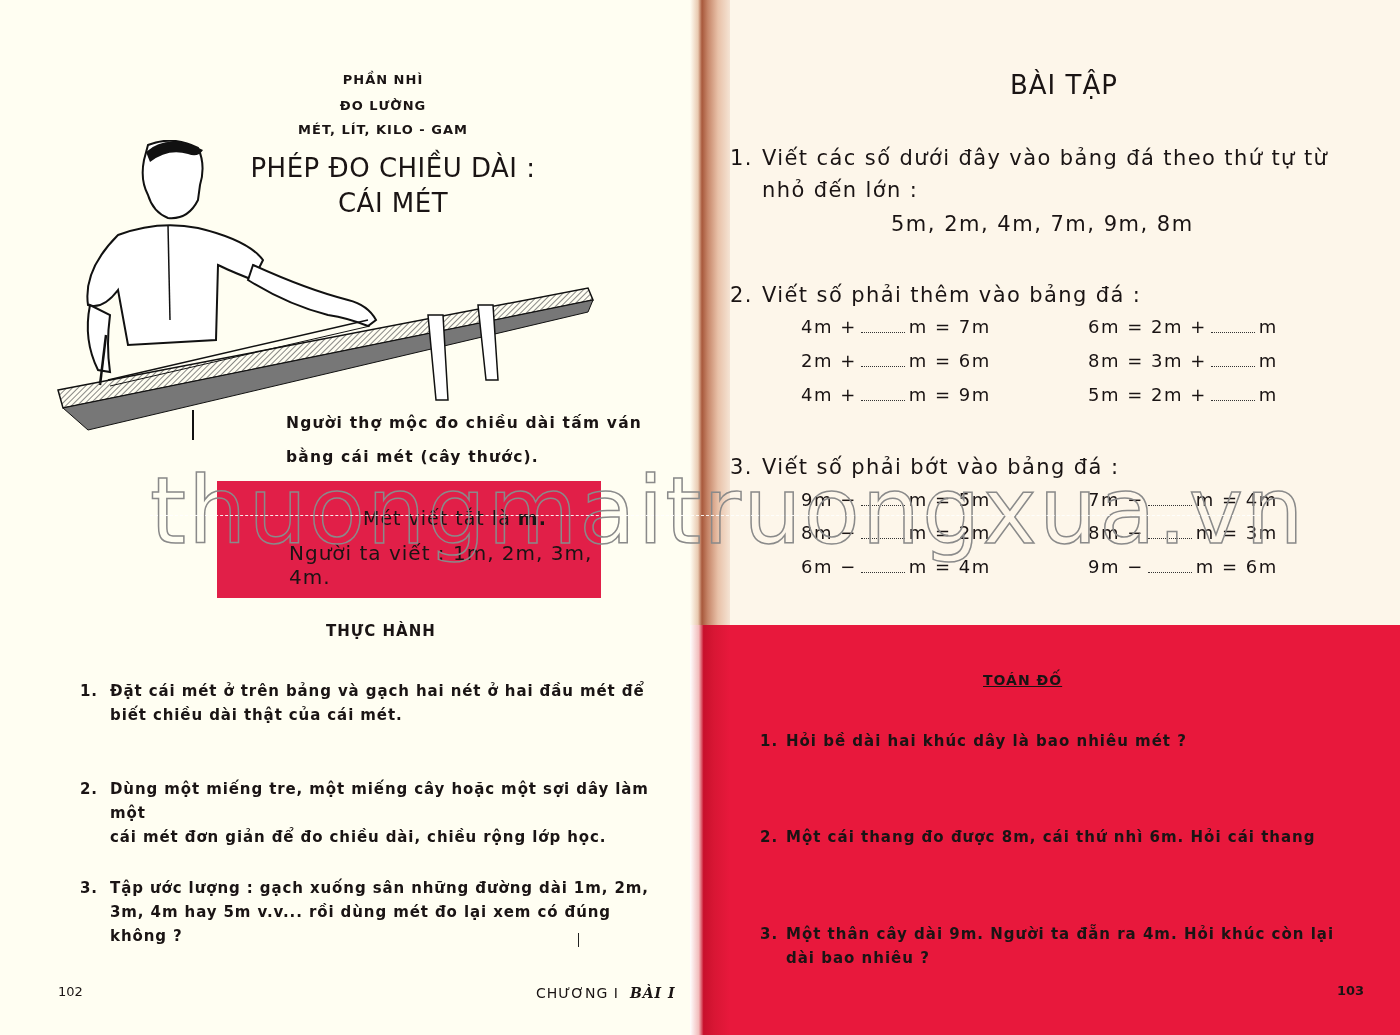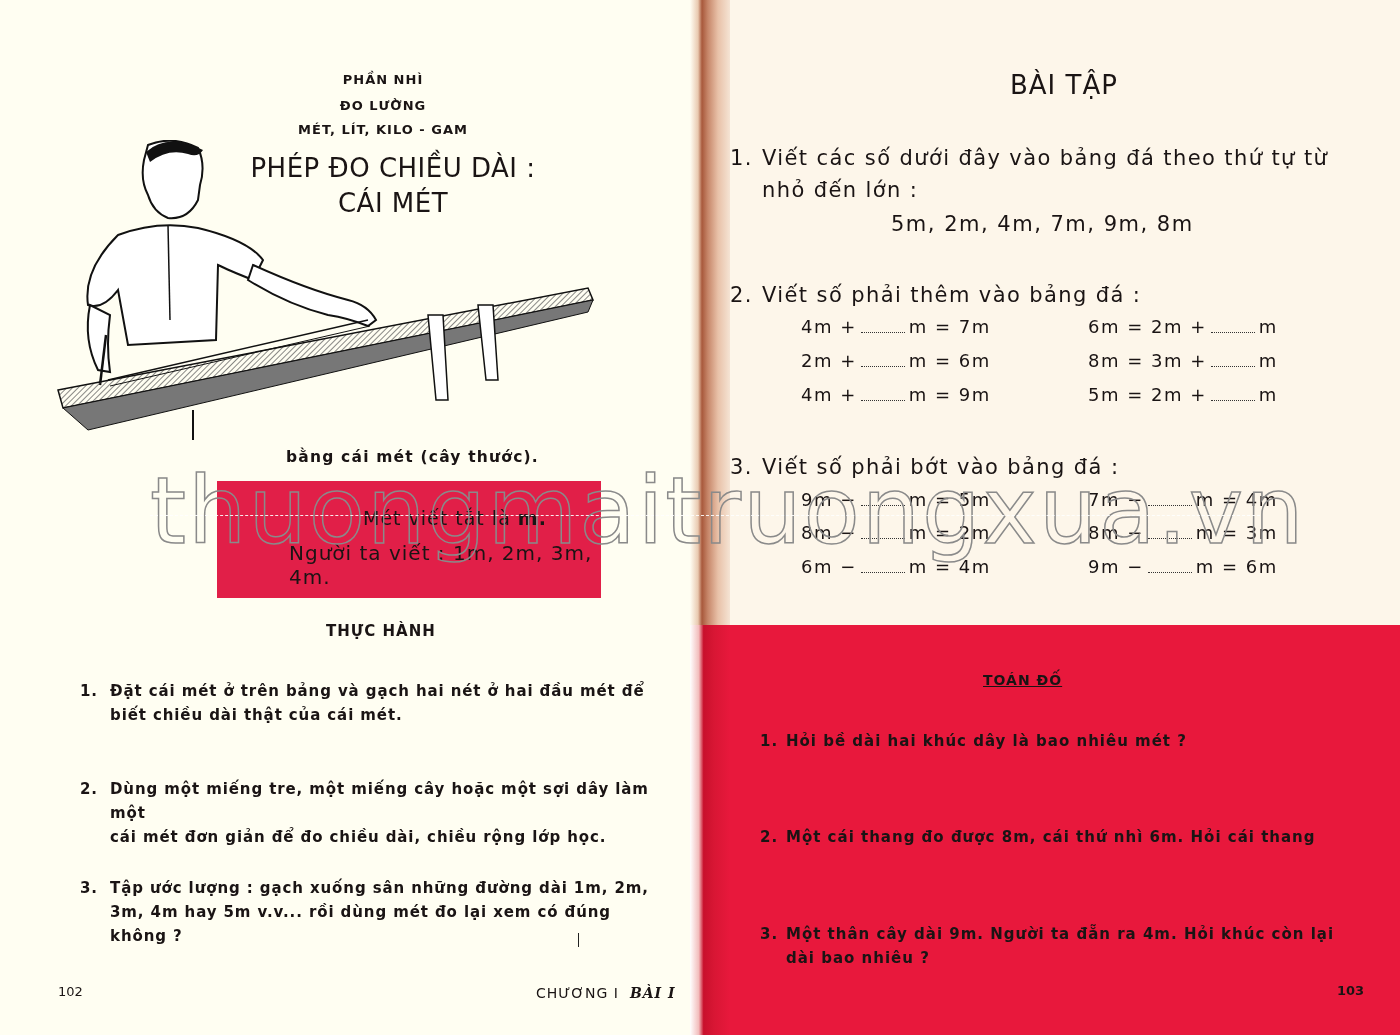--- a/index.html
+++ b/index.html
@@ -106,20 +106,21 @@
 
       <line x1="60" y1="240" x2="320" y2="180" stroke="#111" stroke-width="1.5"></line>
       <line x1="62" y1="246" x2="322" y2="186" stroke="#111" stroke-width="1"></line>
 
       <path d="M380 175 L395 175 L400 260 L388 260 Z" fill="#fff" stroke="#111" stroke-width="1.5"></path>
       <path d="M430 165 L445 165 L450 240 L438 240 Z" fill="#fff" stroke="#111" stroke-width="1.5"></path>
       <line x1="145" y1="270" x2="145" y2="300" stroke="#111" stroke-width="2"></line>
     </svg>
   </div>
 
+  <div class="abs caption" style="top:407px">Người thợ mộc đo chiều dài tấm ván</div>
   <div class="abs caption" style="top:441px">bằng cái mét (cây thước).</div>
 
   <div class="abs red-box">
     <div class="line1">
       <span>Mét viết tắt là</span>
       <b>m.</b>
     </div>
     <div class="line2">Người ta viết : 1m, 2m, 3m, 4m.</div>
   </div>
 

